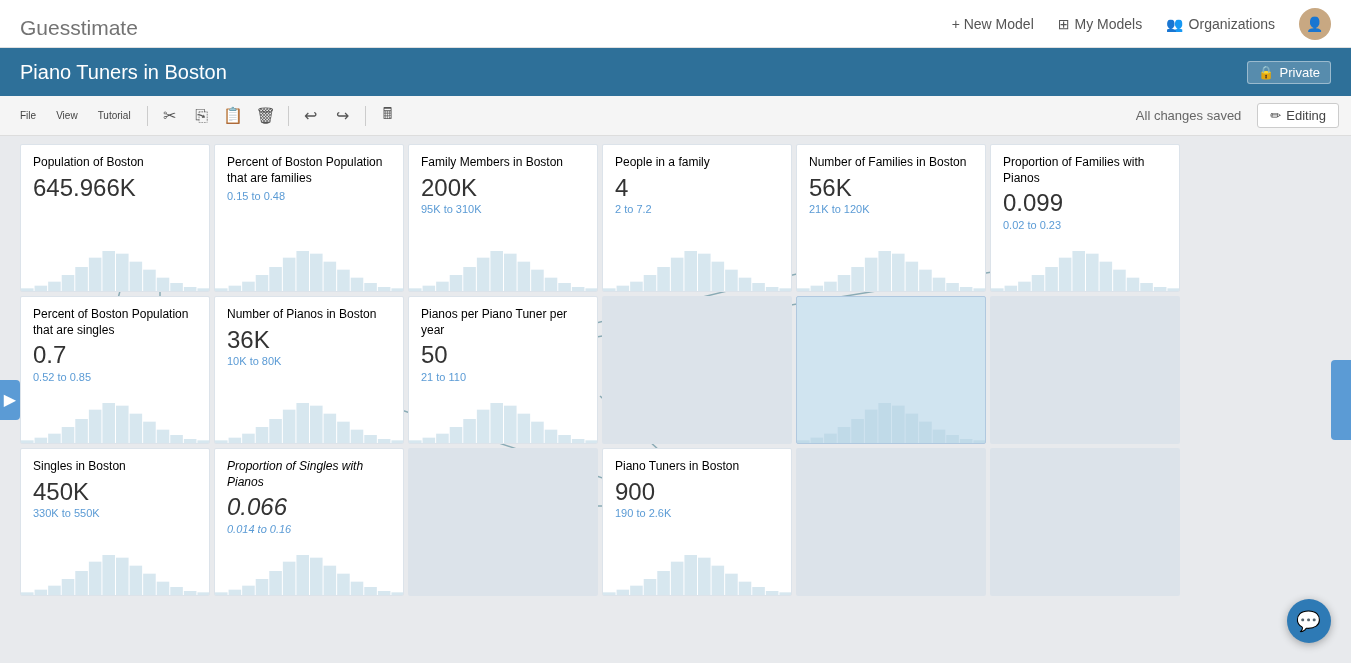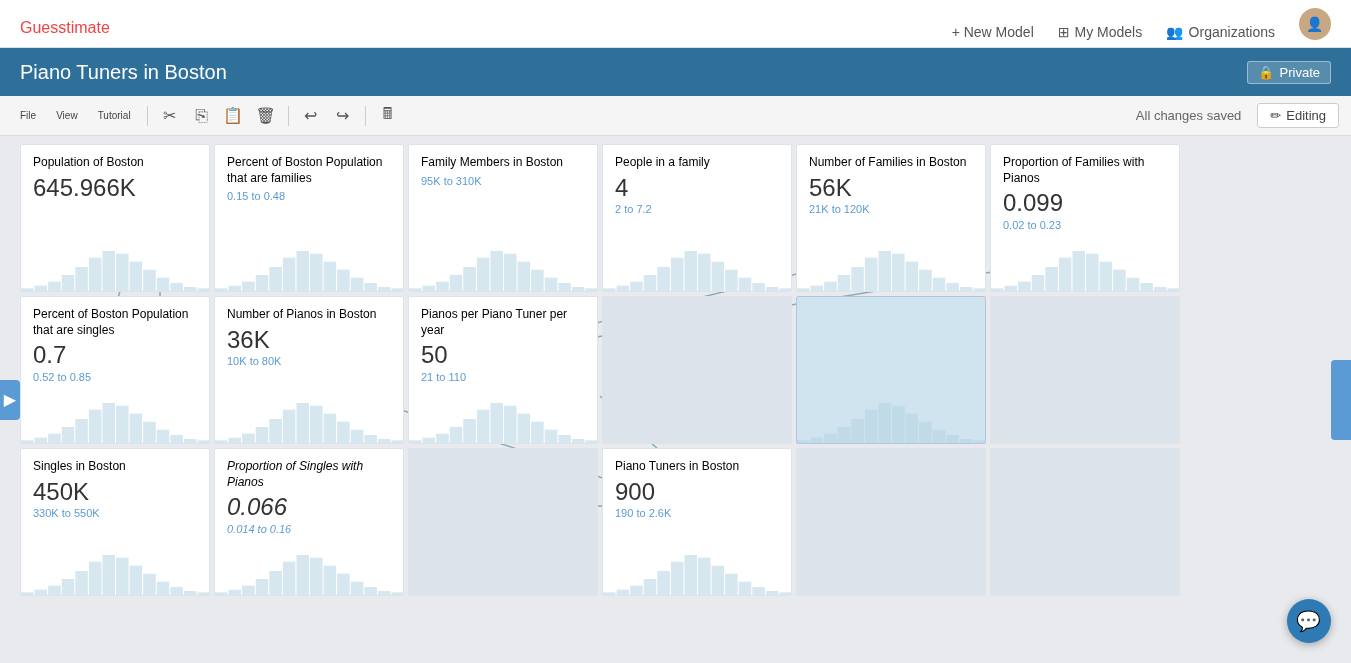--- a/index.html
+++ b/index.html
@@ -8,29 +8,29 @@
     
     .top-nav {
       background: #fff;
       height: 48px;
       display: flex;
       align-items: center;
       padding: 0 20px;
       border-bottom: 1px solid #e0e0e0;
     }
     .nav-brand {
-      color: #ef4444;
-      font-size: 16px;
+      color: #737373;
+      font-size: 21px;
       font-weight: 400;
       flex: 1;
       margin-top: 8px;
     }
     .nav-actions {
       display: flex;
-      align-items: flex-end;
+      align-items: center;
       gap: 24px;
       margin-left: 12px;
     }
     .nav-btn {
       color: #555;
       font-size: 14px;
       cursor: pointer;
       display: flex;
       align-items: center;
       gap: 5px;
@@ -335,20 +335,21 @@
           <rect x="108.57142857142857" y="10.666666666666668" width="12.571428571428571" height="29.333333333333332" fill="#b0cfe0"></rect>
           <rect x="122.14285714285714" y="18.666666666666668" width="12.571428571428571" height="21.333333333333332" fill="#b0cfe0"></rect>
           <rect x="135.71428571428572" y="26.666666666666668" width="12.571428571428571" height="13.333333333333332" fill="#b0cfe0"></rect>
           <rect x="149.28571428571428" y="32" width="12.571428571428571" height="8" fill="#b0cfe0"></rect>
           <rect x="162.85714285714286" y="36" width="12.571428571428571" height="4" fill="#b0cfe0"></rect>
           <rect x="176.42857142857142" y="37.333333333333336" width="12.571428571428571" height="2.6666666666666665" fill="#b0cfe0"></rect>
         </svg>
     </div>
       <div class="cell" style="grid-area: 1 / 3;">
       <div class="cell-title">Family Members in Boston</div>
+      <div class="cell-value">200K</div>
       <div class="cell-range">95K to 310K</div>
       <svg class="mini-chart" viewBox="0 0 190 40" preserveAspectRatio="none">
           <rect x="0" y="37.333333333333336" width="12.571428571428571" height="2.6666666666666665" fill="#b0cfe0"></rect>
           <rect x="13.571428571428571" y="34.666666666666664" width="12.571428571428571" height="5.333333333333333" fill="#b0cfe0"></rect>
           <rect x="27.142857142857142" y="30.666666666666664" width="12.571428571428571" height="9.333333333333334" fill="#b0cfe0"></rect>
           <rect x="40.714285714285715" y="24" width="12.571428571428571" height="16" fill="#b0cfe0"></rect>
           <rect x="54.285714285714285" y="16" width="12.571428571428571" height="24" fill="#b0cfe0"></rect>
           <rect x="67.85714285714286" y="6.666666666666664" width="12.571428571428571" height="33.333333333333336" fill="#b0cfe0"></rect>
           <rect x="81.42857142857143" y="0" width="12.571428571428571" height="40" fill="#b0cfe0"></rect>
           <rect x="95" y="2.6666666666666643" width="12.571428571428571" height="37.333333333333336" fill="#b0cfe0"></rect>

